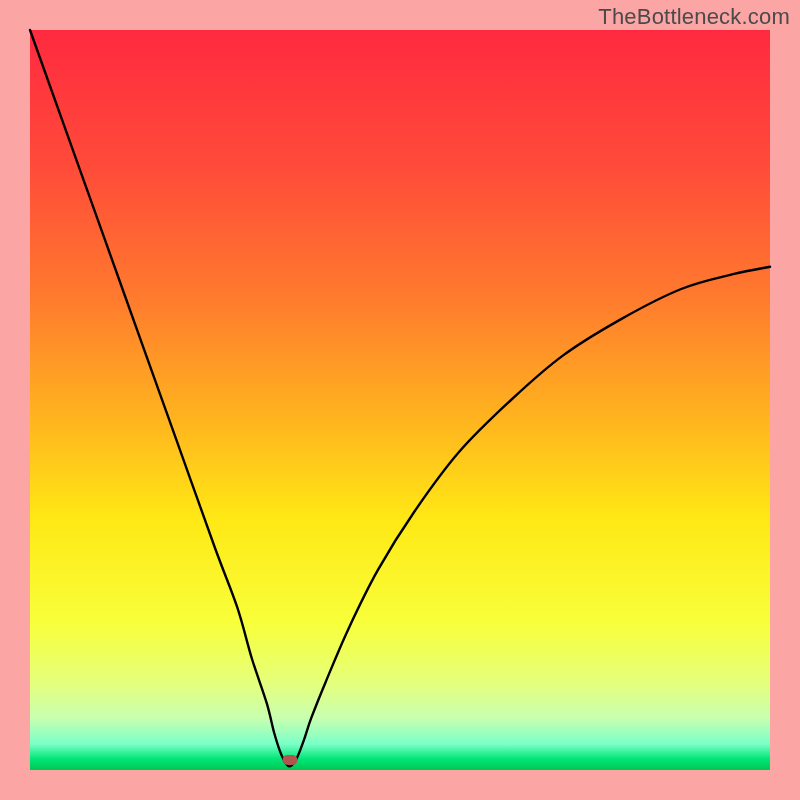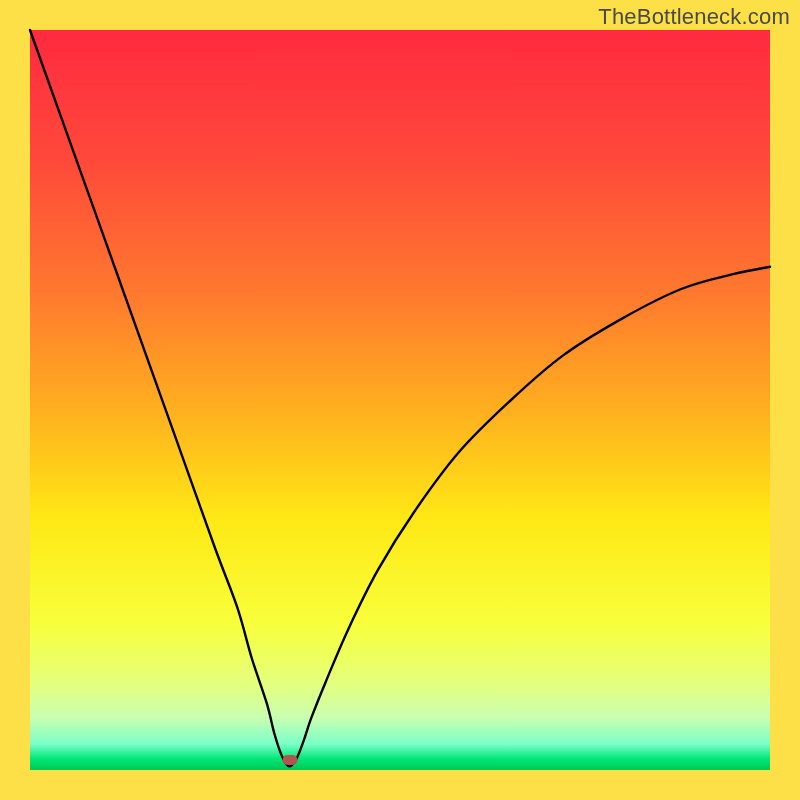--- a/index.html
+++ b/index.html
@@ -10,21 +10,21 @@
     background: #000;
     font-family: Arial, Helvetica, sans-serif;
     overflow: hidden;
   }
   .frame {
     position: absolute;
     left: 0;
     top: 0;
     width: 800px;
     height: 800px;
-    background: #fde047;
+    background: #fca5a5;
   }
   .plot {
     position: absolute;
     left: 30px;
     top: 30px;
     width: 740px;
     height: 740px;
     
   }
   .watermark {

